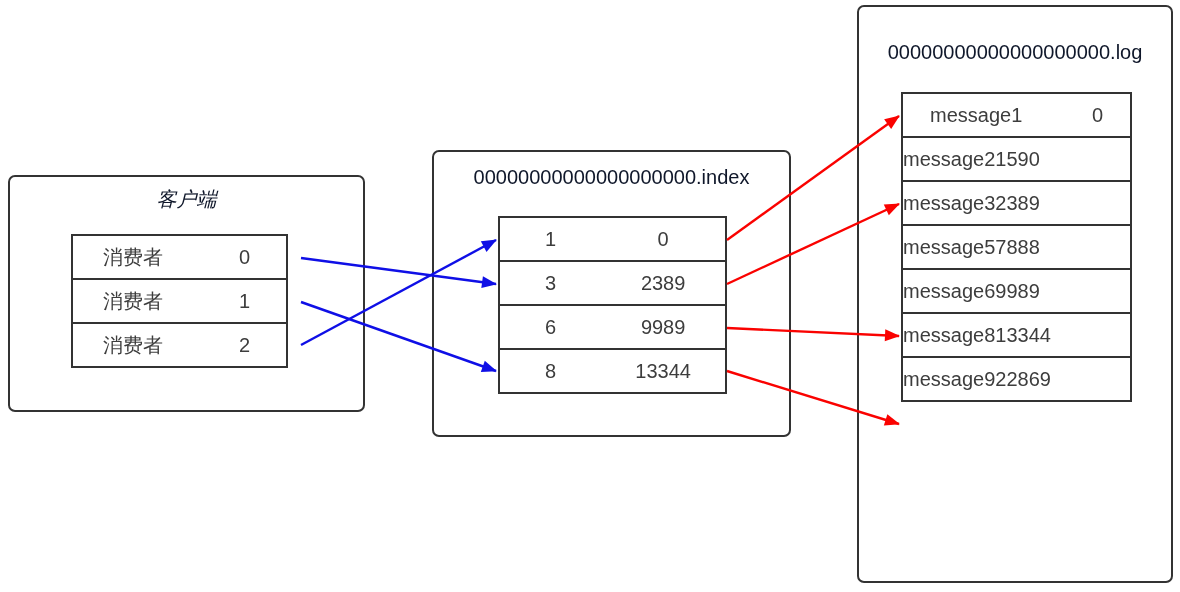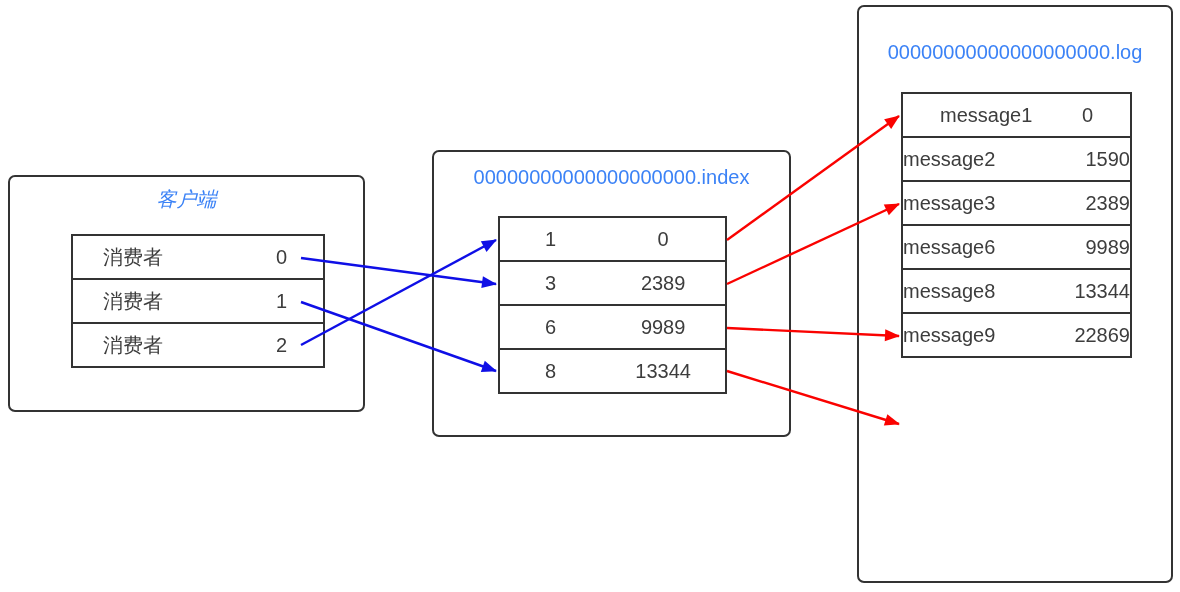--- a/index.html
+++ b/index.html
@@ -16,21 +16,21 @@
     border:2px solid #333333;
     border-radius:7px;
     background:#ffffff;
     box-sizing:border-box;
   }
   .box-title{
     position:absolute;
     left:0;width:100%;
     text-align:center;
     font-size:20px;
-    color:#3b82f6;
+    color:#0f172a;
     white-space:nowrap;
   }
   .vtable{
     position:absolute;
     border:2px solid #333333;
     background:#ffffff;
     box-sizing:border-box;
     z-index:2;
   }
   .vrow{
@@ -43,38 +43,38 @@
     color:#3d3d3d;
     background:#ffffff;
   }
   .vrow:last-child{border-bottom:none;height:42px;}
   
   .consumer-row{justify-content:space-between;padding:0 36px 0 30px;}
   
   .index-row .col-offset{flex:0 0 45%;text-align:center;}
   .index-row .col-position{flex:1 1 auto;text-align:center;}
   
-  .log-row{justify-content:space-between;gap:23px;white-space:nowrap;}
-  .log-row.row-spread{justify-content:space-between;padding:0 37px;gap:0;}
+  .log-row{justify-content:flex-start;gap:0;white-space:nowrap;}
+  .log-row.row-spread{justify-content:space-between;padding:0 27px;gap:0;}
   #arrows{
     position:absolute;left:0;top:0;
     width:1180px;height:592px;
     pointer-events:none;
     z-index:5;
   }
 </style>
 </head>
 <body>
 
 <div id="stage">
 
   <div class="outer-box" style="left:8px;top:175px;width:357px;height:237px;">
     <div class="box-title" style="top:9px;font-style:italic;">客户端</div>
   </div>
-  <div class="vtable" id="consumer-table" style="left:71px;top:234px;width:254px;">
+  <div class="vtable" id="consumer-table" style="left:71px;top:234px;width:217px;">
       <div class="vrow consumer-row">
         <span>消费者</span>
         <span>0</span>
       </div>
       <div class="vrow consumer-row">
         <span>消费者</span>
         <span>1</span>
       </div>
       <div class="vrow consumer-row">
         <span>消费者</span>
@@ -114,20 +114,24 @@
       </div>
       <div class="vrow log-row">
         <span>message2</span>
         <span>1590</span>
       </div>
       <div class="vrow log-row">
         <span>message3</span>
         <span>2389</span>
       </div>
       <div class="vrow log-row">
+        <span>message5</span>
+        <span>7888</span>
+      </div>
+      <div class="vrow log-row">
         <span>message6</span>
         <span>9989</span>
       </div>
       <div class="vrow log-row">
         <span>message8</span>
         <span>13344</span>
       </div>
       <div class="vrow log-row">
         <span>message9</span>
         <span>22869</span>

